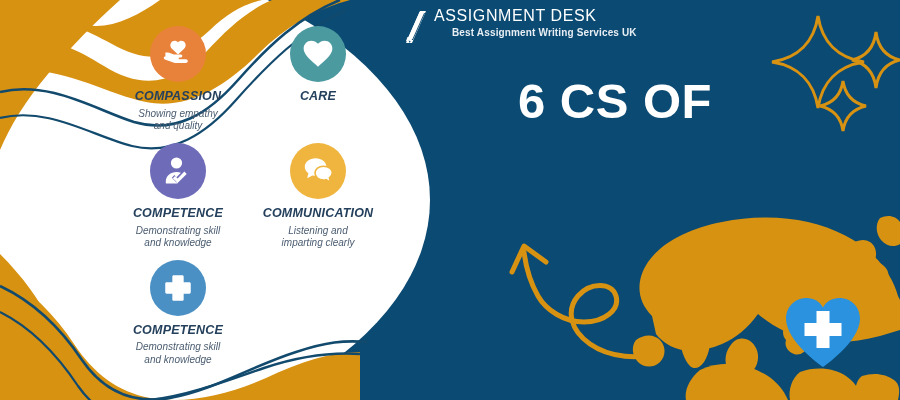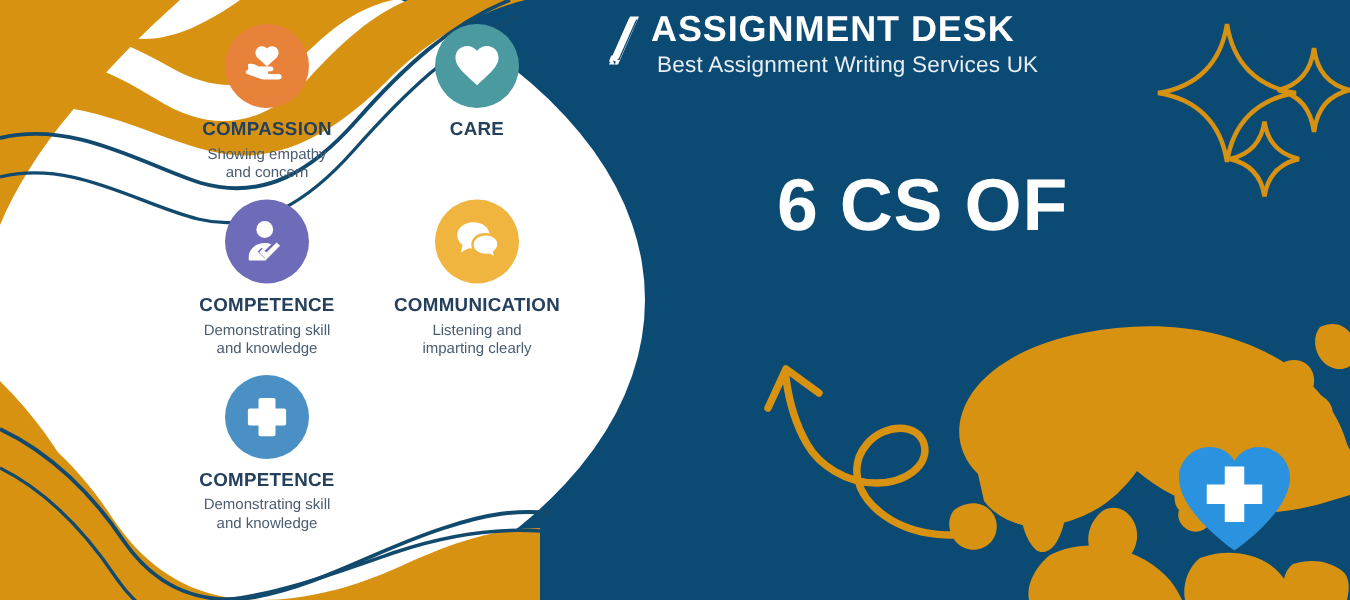--- a/index.html
+++ b/index.html
@@ -35,25 +35,26 @@
     z-index: 1;
   }
 
   
   #ribbons { z-index: 2; pointer-events: none; }
 
   
   #cards {
     position: absolute;
     left: 108px;
-    top: 16px;
+    top: 26px;
     width: 280px;
     z-index: 5;
     display: flex;
     flex-wrap: wrap;
+    font-style: italic;
   }
   .card {
     width: 140px;
     box-sizing: border-box;
     padding: 0 4px;
     text-align: center;
     margin-bottom: 10px;
   }
   .icon-circle {
     width: 56px;
@@ -86,50 +87,50 @@
     left: 404px;
     top: 8px;
     z-index: 6;
     display: flex;
     align-items: flex-start;
   }
   #logo-mark { margin-right: 2px; margin-top: 2px; }
   #logo-text-wrap { display: flex; flex-direction: column; }
   #logo-title {
     color: #ffffff;
-    font-size: 24px;
-    font-weight: bold;
+    font-size: 16px;
+    font-weight: normal;
     letter-spacing: 0.6px;
     line-height: 1;
     margin-left: -2px;
   }
   #logo-tagline {
     color: #E8EEF4;
-    font-size: 15px;
-    font-weight: normal;
+    font-size: 10px;
+    font-weight: bold;
     letter-spacing: 0.15px;
     margin-top: 3px;
-    margin-left: 2px;
+    margin-left: 16px;
   }
 
   
   #headline {
     position: absolute;
     left: 430px;
     top: 72px;
     width: 370px;
     z-index: 6;
     text-align: center;
     color: #ffffff;
     font-size: 49px;
     font-weight: bold;
     line-height: 1.22;
     letter-spacing: 0.5px;
   }
-  #headline .line { display: block; margin-top: 36px; }
+  #headline .line { display: block; }
 
   
   #sparkles { z-index: 4; }
   #worldmap { z-index: 3; }
   #arrow { z-index: 4; }
   #heart-cross { z-index: 5; }
 </style>
 </head>
 <body>
 
@@ -160,21 +161,21 @@
     <div class="card">
       <div class="icon-circle" style="background:#E8813A">
         <svg width="36" height="36" viewBox="0 0 36 36">
           <path d="M18 6.4c-1.9-2.3-5.6-2-7.1.6-1.1 1.9-.6 4.2 1 5.7l5.6 5.2c.3.3.7.3 1 0l5.6-5.2c1.6-1.5 2.1-3.8 1-5.7-1.5-2.6-5.2-2.9-7.1-.6z" fill="#ffffff"></path>
           <path d="M5.4 20.6c-.9-.1-1.6.6-1.6 1.4 0 .6.4 1.2 1 1.4l9.3 3.3c.6.2 1.2.3 1.8.3h9.9c1 0 1.9-.7 2-1.7.1-1.1-.8-2-1.9-2h-6.4c-.5 0-.9-.4-.9-.9s.4-.9.9-.9h1.3c.9 0 1.6-.8 1.5-1.7-.1-.8-.8-1.4-1.6-1.4h-6.8c-1 0-1.9-.3-2.7-.8-1.6-1-3.5-1.3-5.8-1z" fill="#ffffff"></path>
         </svg>
       </div>
       <div class="card-title">COMPASSION</div>
       <div class="card-desc">
         <span>Showing empathy</span><br>
-        <span>and concern</span>
+        <span>and quality</span>
       </div>
     </div>
 
     <div class="card">
       <div class="icon-circle" style="background:#4A9AA0">
         <svg width="34" height="34" viewBox="0 0 36 36">
           <path d="M18 31.5l-2.2-2C7.9 22.3 2.8 17.7 2.8 12.1c0-4.6 3.6-8.2 8.2-8.2 2.6 0 5.1 1.2 6.7 3.1h.6c1.6-1.9 4.1-3.1 6.7-3.1 4.6 0 8.2 3.6 8.2 8.2 0 5.6-5.1 10.2-13 17.4L18 31.5z" fill="#ffffff"></path>
         </svg>
       </div>
       <div class="card-title">CARE</div>

